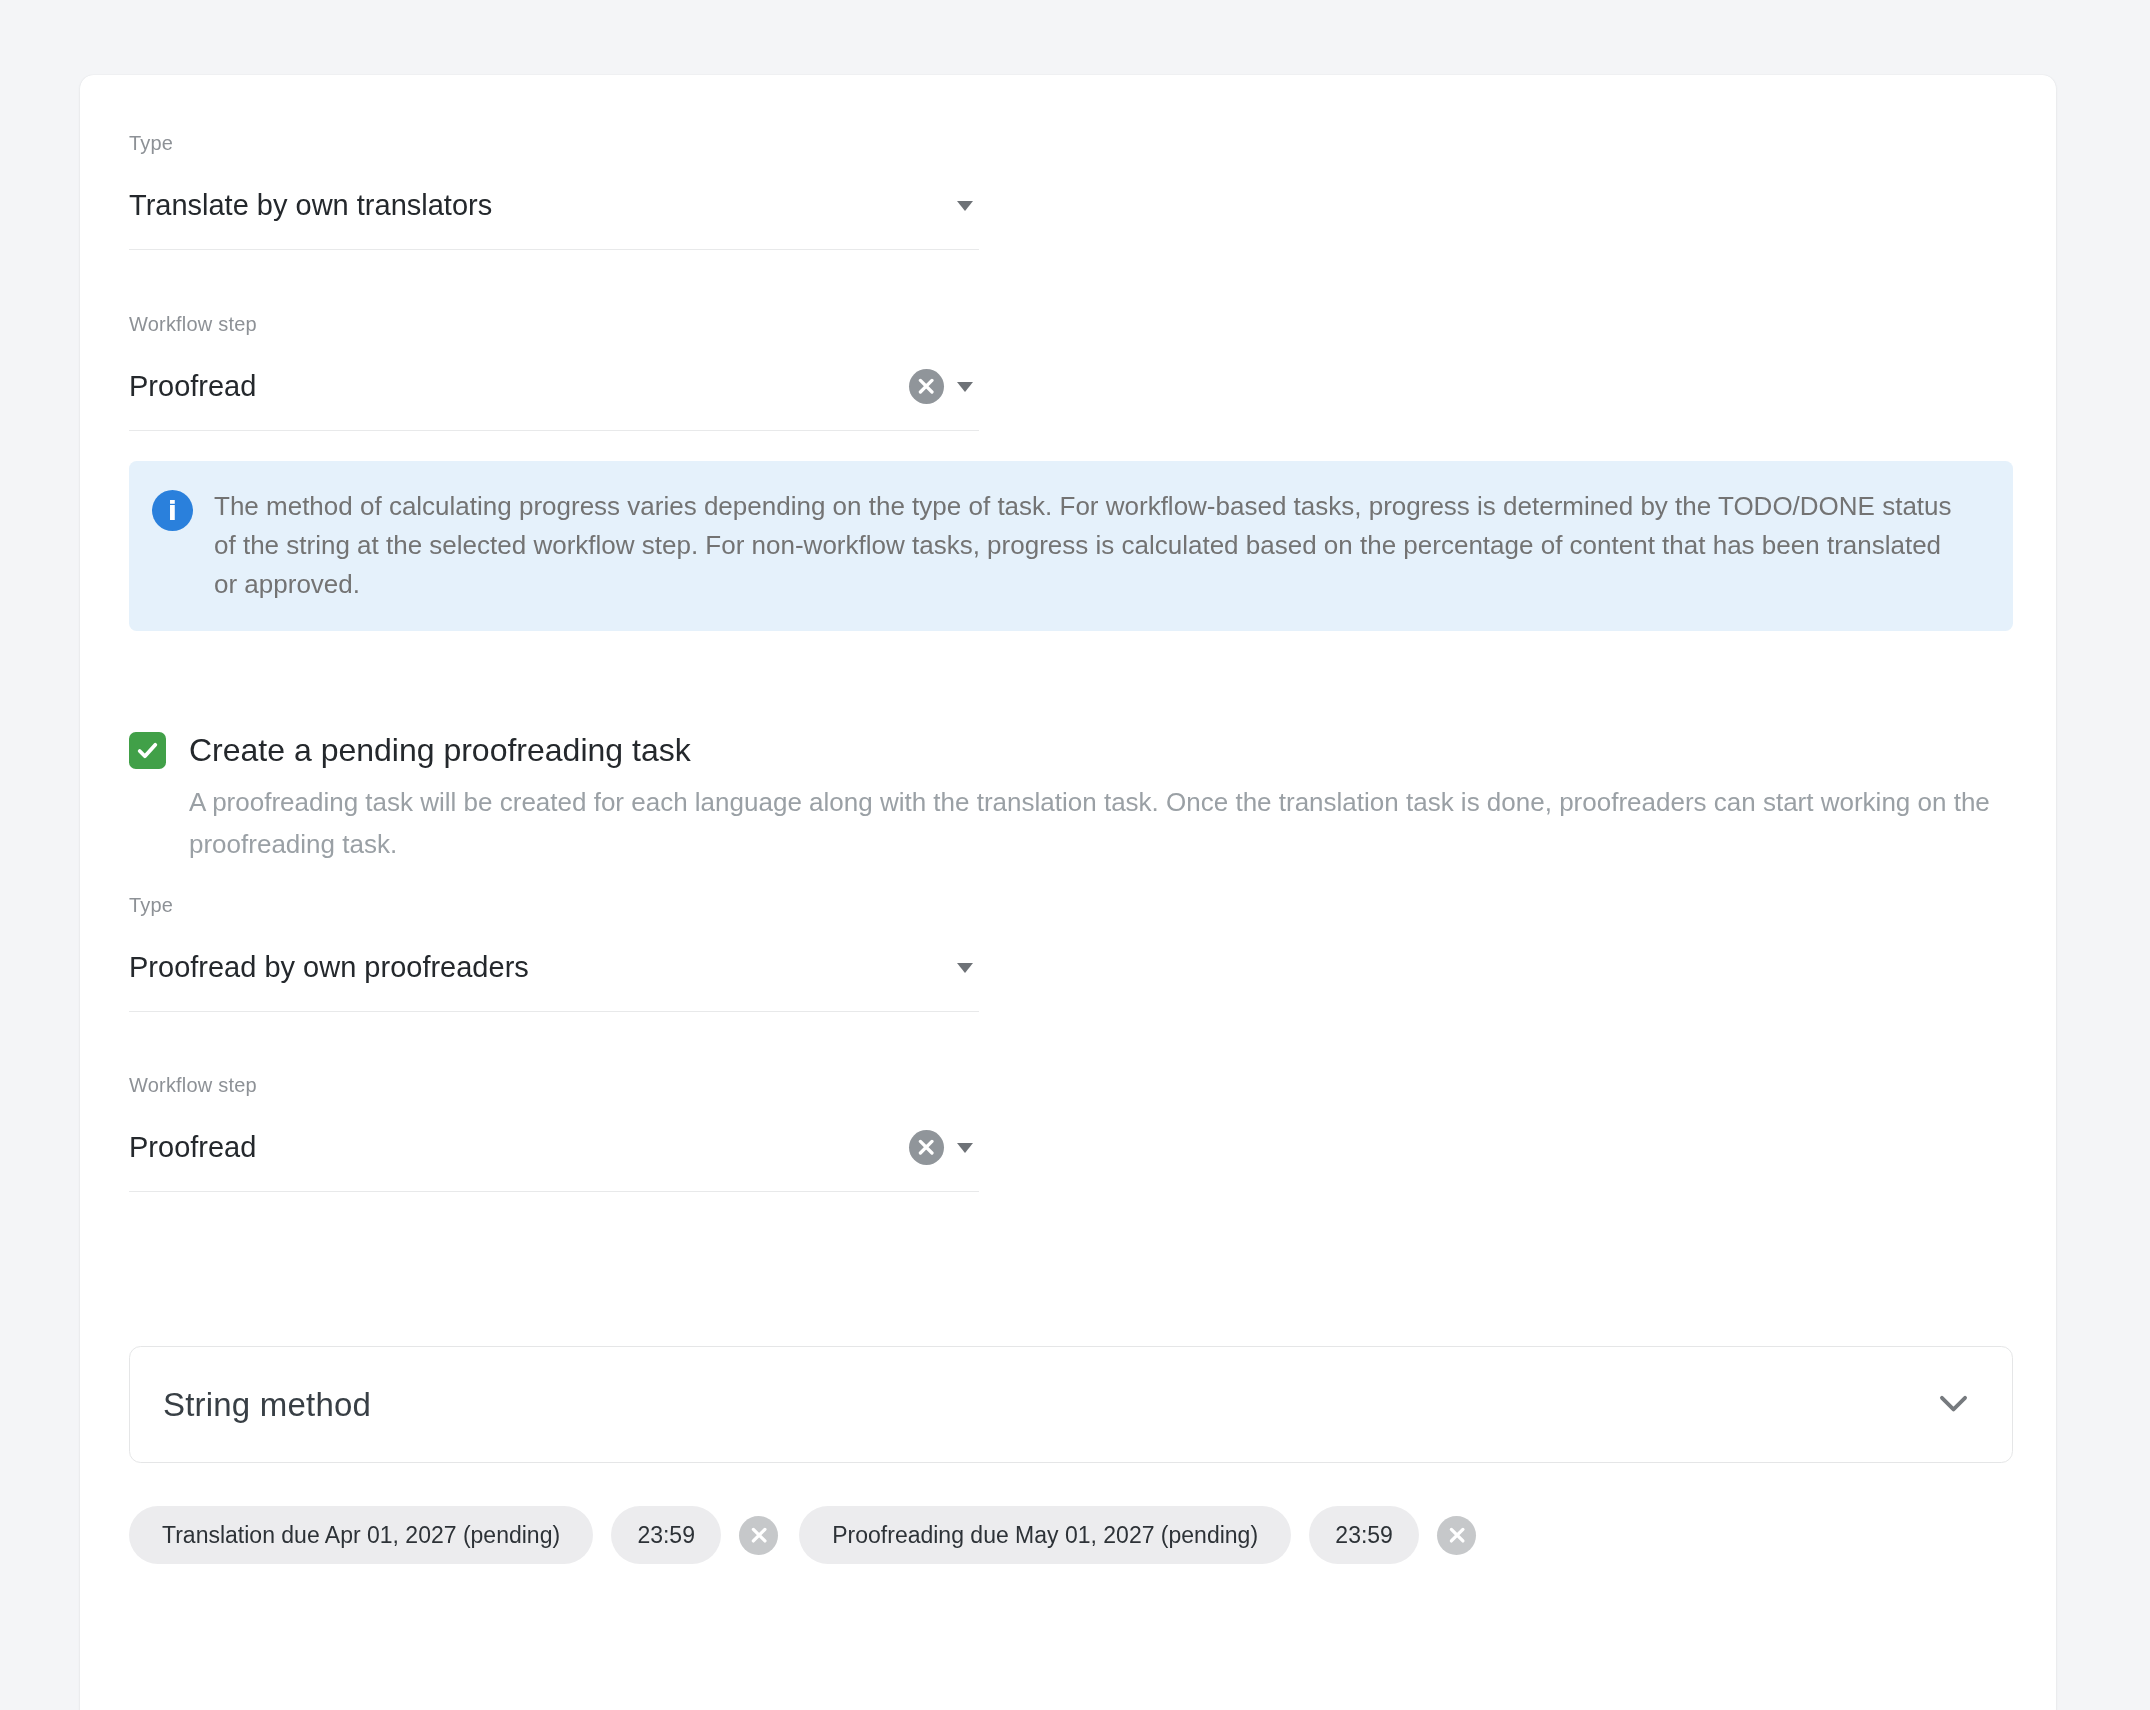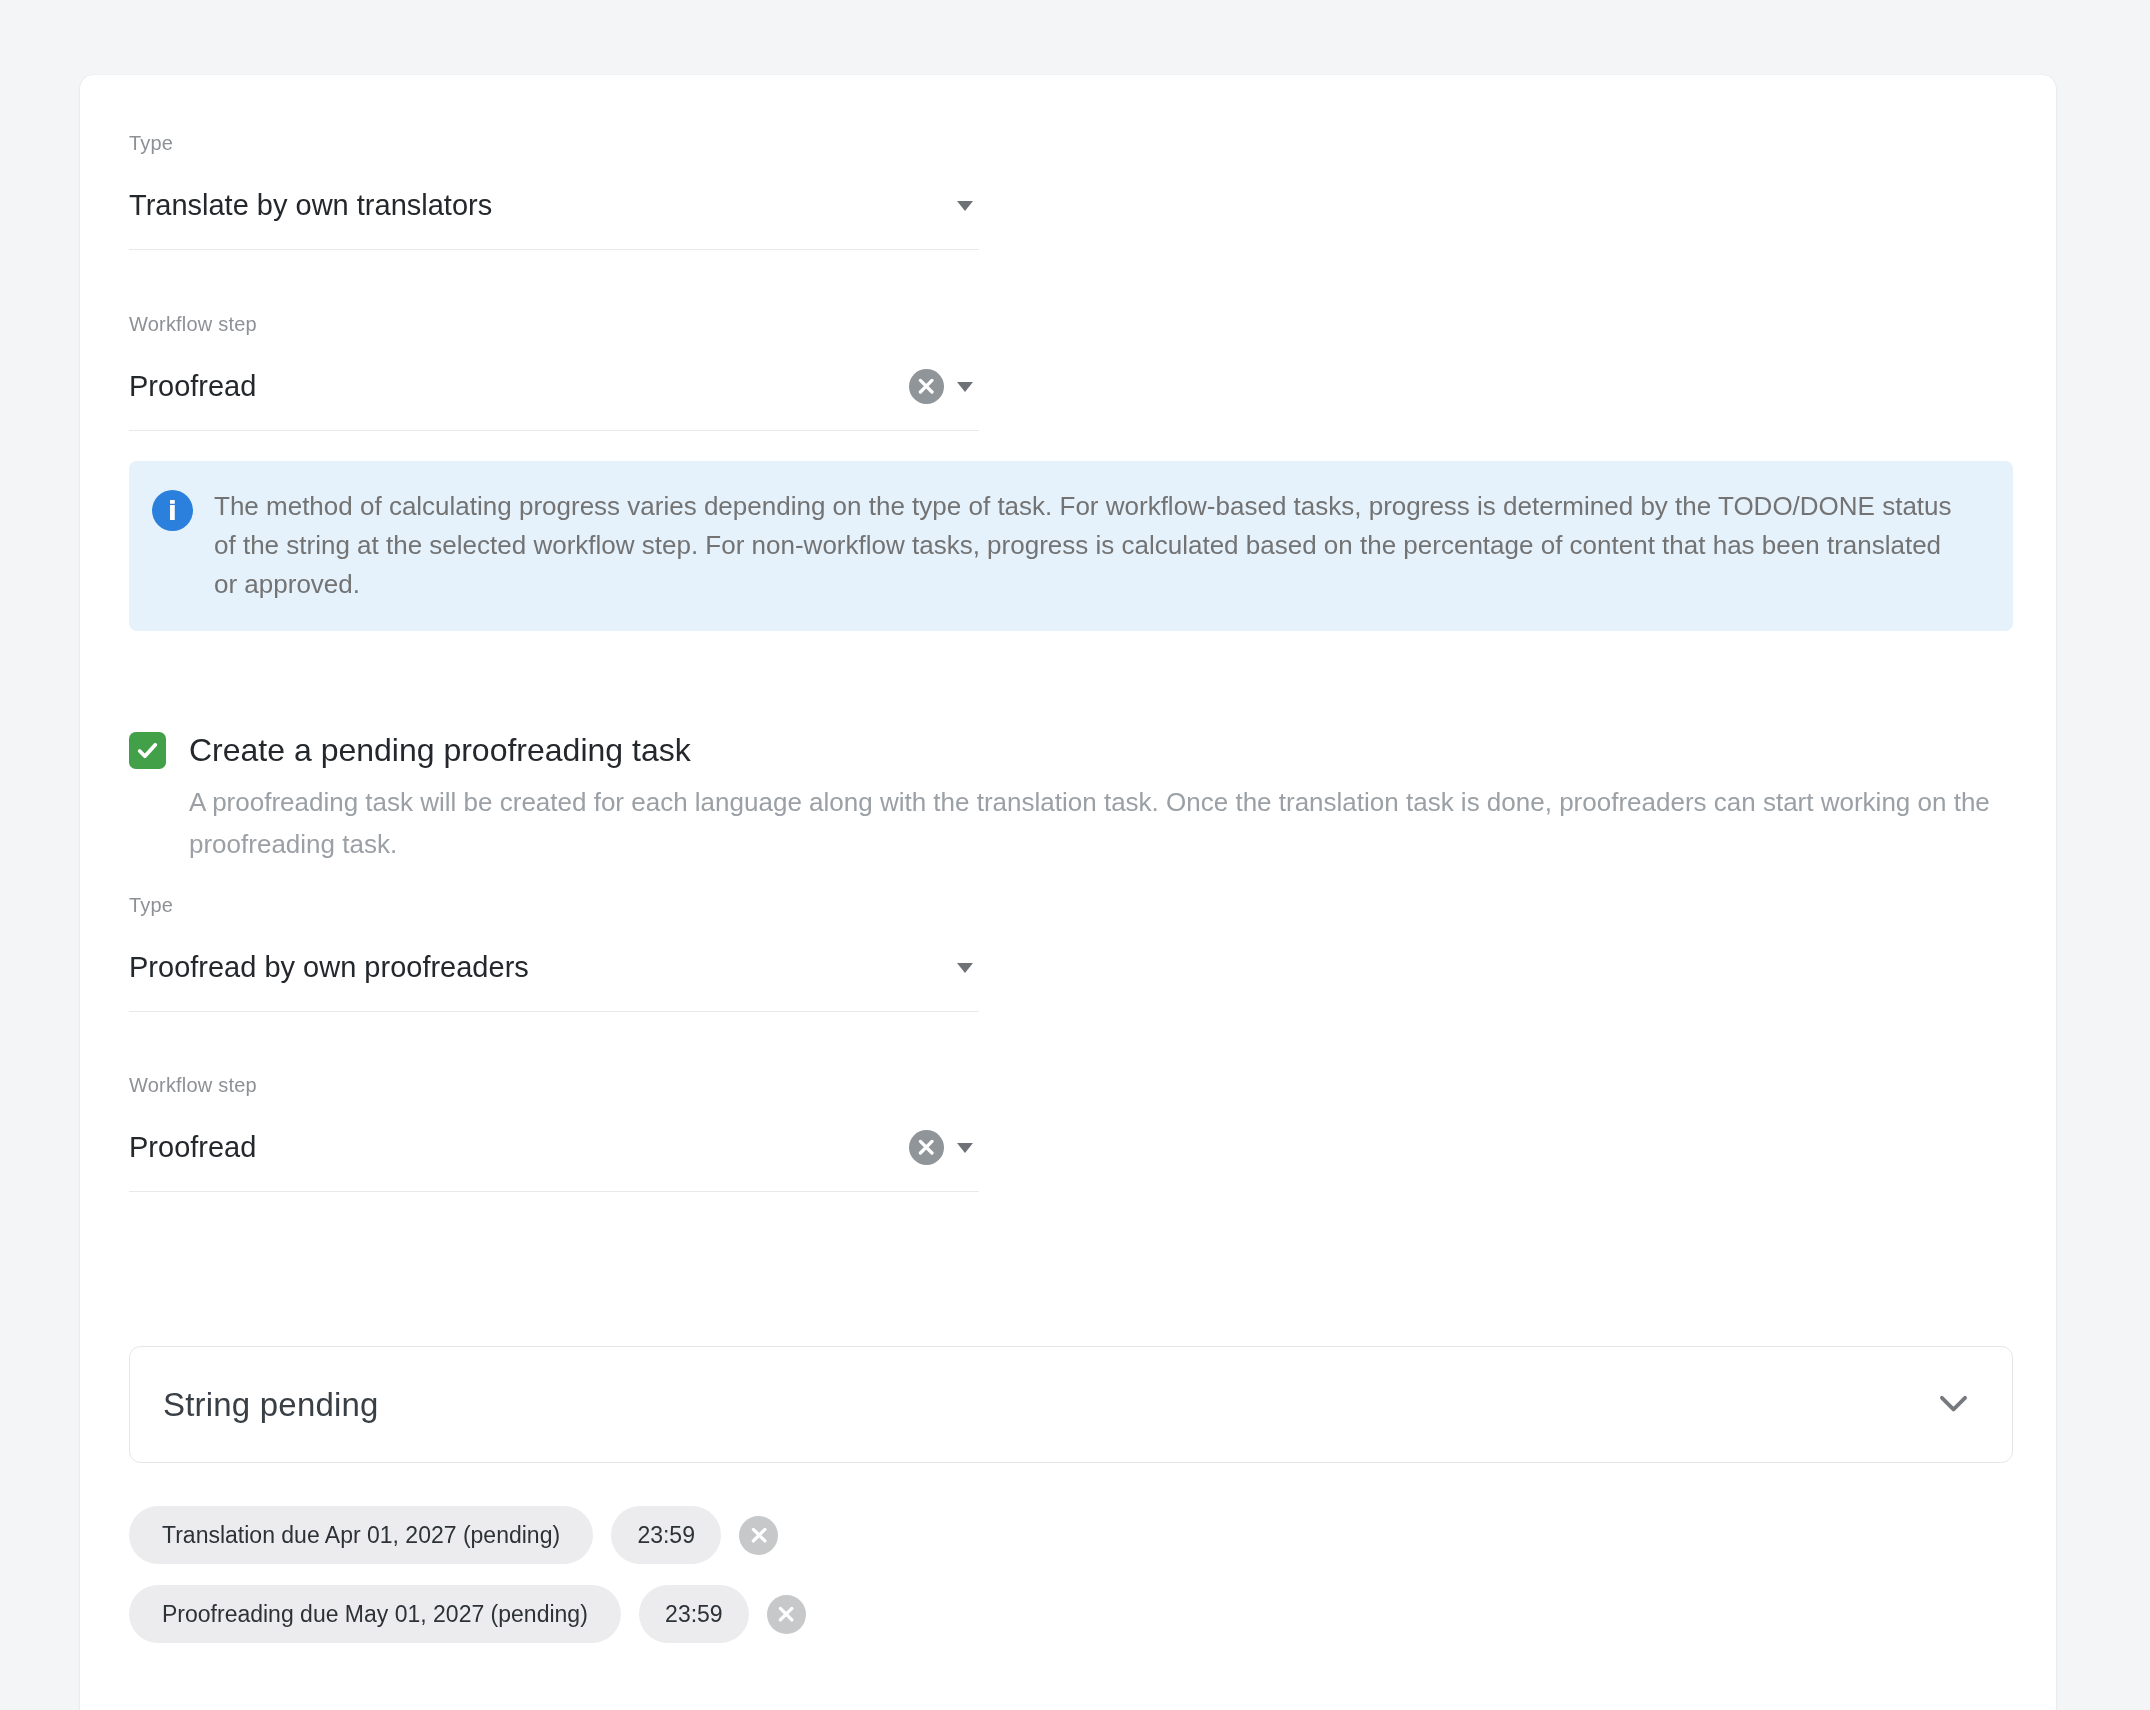--- a/index.html
+++ b/index.html
@@ -79,21 +79,21 @@
   
   .string-filters {
     top:1271px; width:1884px; height:117px;
     border:1.9px solid #e5e6e7; border-radius:11.6px; background:#fff;
     display:flex; align-items:center; justify-content:space-between;
     padding:0 44px 0 33px; cursor:pointer;
   }
   .string-filters-title { font-size:33px; font-weight:500; color:#383f45; letter-spacing:0.2px; }
 
   
-  .chips-area { top:1431px; display:flex; flex-direction:column; gap:21px; }
+  .chips-area { top:1431px; display:flex; flex-direction:row; gap:21px; }
   .chip-row { display:flex; align-items:center; gap:18.3px; }
   .chip {
     height:58px; border-radius:29px; background:#ececee;
     display:flex; align-items:center; padding:0 33px;
     font-size:23px; color:#2d3237; white-space:nowrap; cursor:pointer;
   }
   .chip.time { padding:12px 26px; }
   .chip-remove {
     width:39px; height:39px; border-radius:50%; background:#c6c8ca;
     display:flex; align-items:center; justify-content:center; cursor:pointer;
@@ -167,21 +167,21 @@
             <path d="M2.5 2.5 L14.5 14.5 M14.5 2.5 L2.5 14.5" stroke="#ffffff" stroke-width="3.4" stroke-linecap="round"></path>
           </svg>
         </span>
         <span class="caret-down"></span>
       </span>
     </div>
   </div>
 
 
   <div class="block string-filters">
-    <span class="string-filters-title">String pending</span>
+    <span class="string-filters-title">String method</span>
     <span>
       <svg width="29" height="18.3" viewBox="0 0 30 19">
         <polyline points="3,3 15,15 27,3" fill="none" stroke="#767a7e" stroke-width="4" stroke-linecap="round" stroke-linejoin="round"></polyline>
       </svg>
     </span>
   </div>
 
   <div class="block chips-area">
 
     <div class="chip-row">

